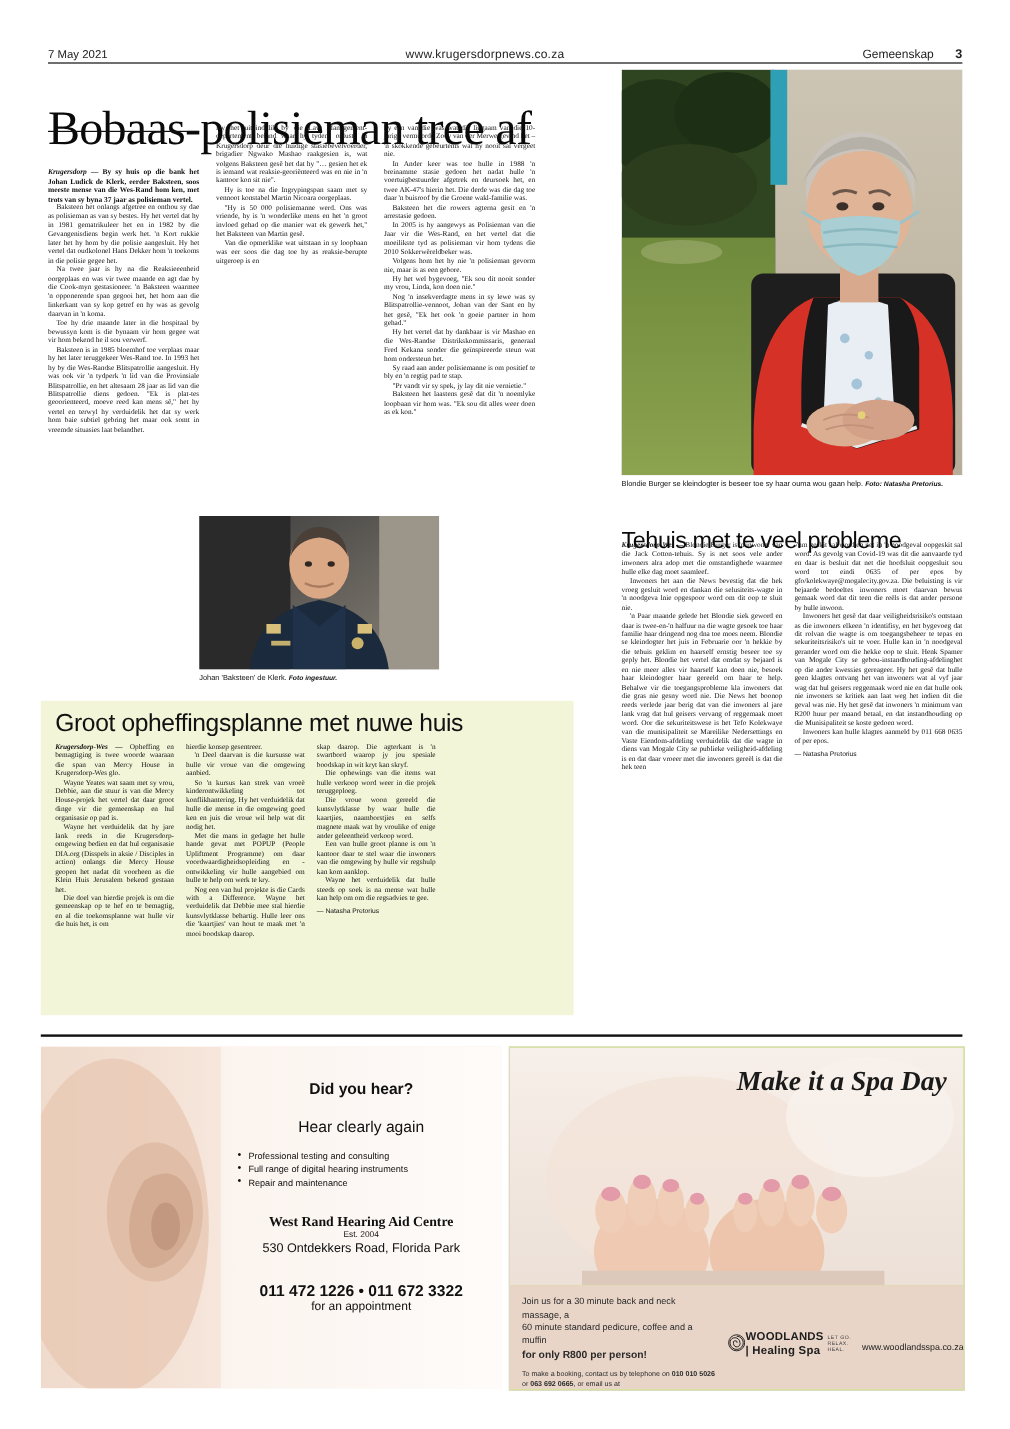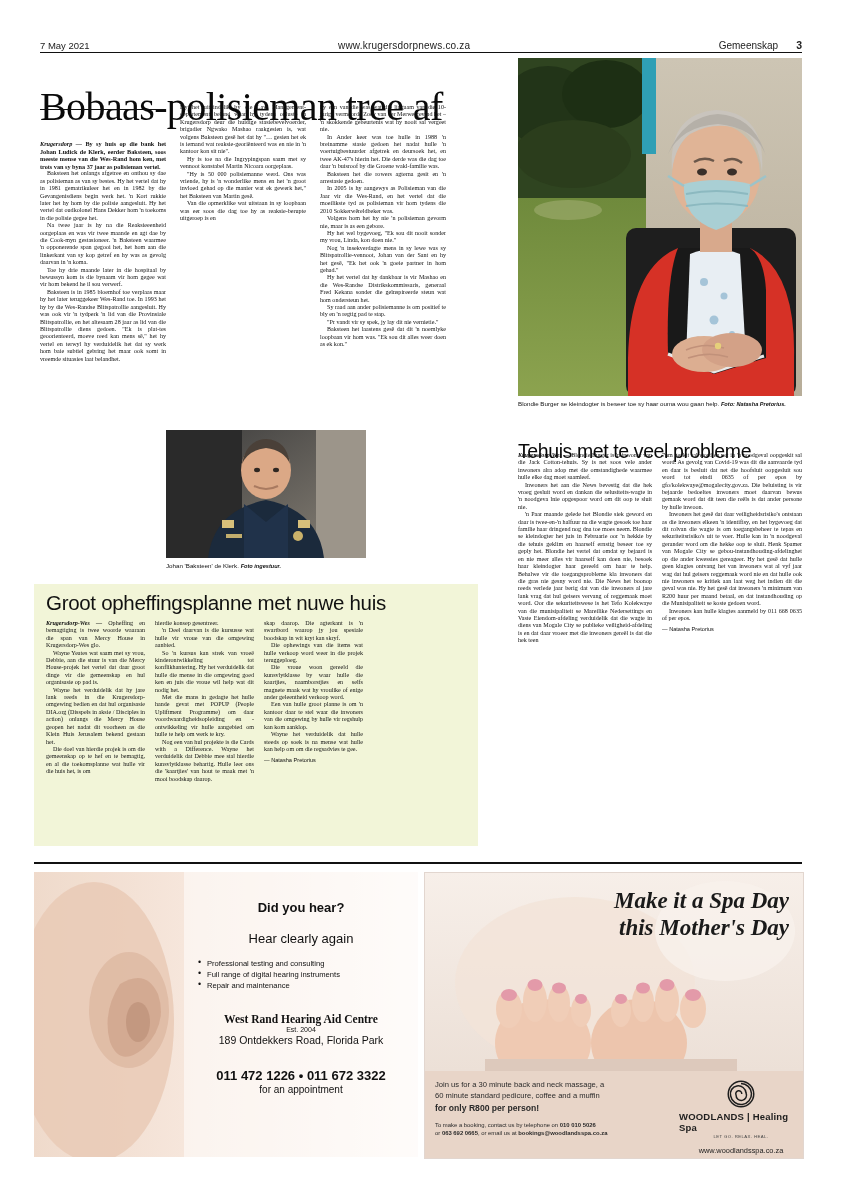--- a/index.html
+++ b/index.html
@@ -136,21 +136,21 @@
   }
   .spa-band{
     position:absolute;left:0;top:198px;width:378px;height:87px;background:#e8d5c8;
     display:flex;
   }
   .spa-band-l{padding:9px 8px 0 10px;width:236px;font-family:"Liberation Sans",sans-serif;color:#2a2a2a;}
   .spa-l1{font-size:7.6px;line-height:10.5px;}
   .spa-l2{font-size:8.6px;font-weight:bold;line-height:12px;margin-top:1px;}
   .spa-l3{font-size:5.9px;line-height:8.4px;margin-top:7px;}
   .spa-l3 b{font-weight:bold;}
-  .spa-band-r{flex:1;display:flex;flex-direction:column;align-items:center;padding-top:8px;}
+  .spa-band-r{flex:1;display:flex;flex-direction:row;align-items:center;padding-top:8px;}
   .spa-logo{width:30px;height:30px;}
   .spa-brand{font-family:"Liberation Sans",sans-serif;font-size:9.5px;font-weight:bold;color:#1d1d1d;margin-top:2px;letter-spacing:.2px;}
   .spa-tag{font-family:"Liberation Sans",sans-serif;font-size:4.3px;color:#444;letter-spacing:.4px;margin-top:1px;}
   .spa-web{font-family:"Liberation Sans",sans-serif;font-size:7.4px;color:#1d1d1d;margin-top:7px;}
 </style>
 </head>
 <body>
 
 <div class="page">
 
@@ -356,21 +356,21 @@
     <div class="hear-content">
       <div class="hear-q">Did you hear?</div>
       <div class="hear-sub">Hear clearly again</div>
       <ul class="hear-list" id="hear-bullets">
           <li>Professional testing and consulting</li>
           <li>Full range of digital hearing instruments</li>
           <li>Repair and maintenance</li>
         </ul>
       <div class="hear-name">West Rand Hearing Aid Centre</div>
       <div class="hear-est">Est. 2004</div>
-      <div class="hear-addr">189 Ontdekkers Road, Florida Park</div>
+      <div class="hear-addr">530 Ontdekkers Road, Florida Park</div>
       <div class="hear-tel">011 472 1226 • 011 672 3322</div>
       <div class="hear-appt">for an appointment</div>
     </div>
   </div>
 
   <div id="ad-spa">
     <div class="spa-photo">
       <svg viewBox="0 0 378 198" width="378" height="198" preserveAspectRatio="none">
         <defs>
           <linearGradient id="spabg" x1="0" y1="0" x2="0" y2="1">
@@ -404,21 +404,20 @@
             <ellipse cx="242" cy="112" rx="7.5" ry="6"></ellipse>
             <ellipse cx="268" cy="122" rx="8" ry="6"></ellipse>
           </g>
           <rect x="60" y="186" width="252" height="14" fill="#ddc9bc"></rect>
         </g>
         <ellipse cx="300" cy="58" rx="70" ry="50" fill="#f8f1ec" opacity=".75"></ellipse>
       </svg>
     </div>
     <div class="spa-title">
       <div>Make it a Spa Day</div>
-      <div>this Mother's Day</div>
     </div>
     <div class="spa-band">
       <div class="spa-band-l">
         <div class="spa-l1">Join us for a 30 minute back and neck massage, a</div>
         <div class="spa-l1">60 minute standard pedicure, coffee and a muffin</div>
         <div class="spa-l2">for only R800 per person!</div>
         <div class="spa-l3">
           <span>To make a booking, contact us by telephone on </span><b>010 010 5026</b><br>
           <span>or </span><b>063 692 0665</b><span>, or email us at </span><b>bookings@woodlandsspa.co.za</b>
         </div>

